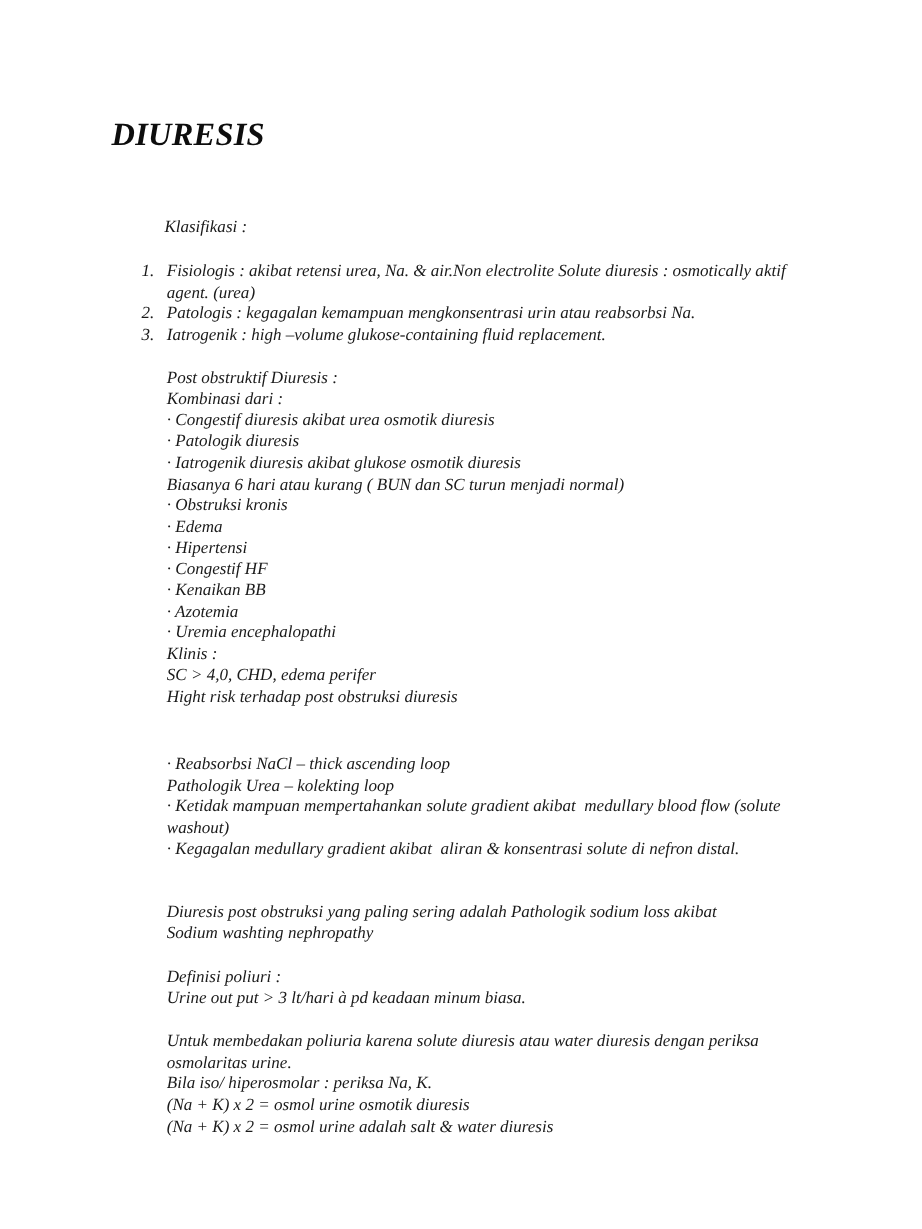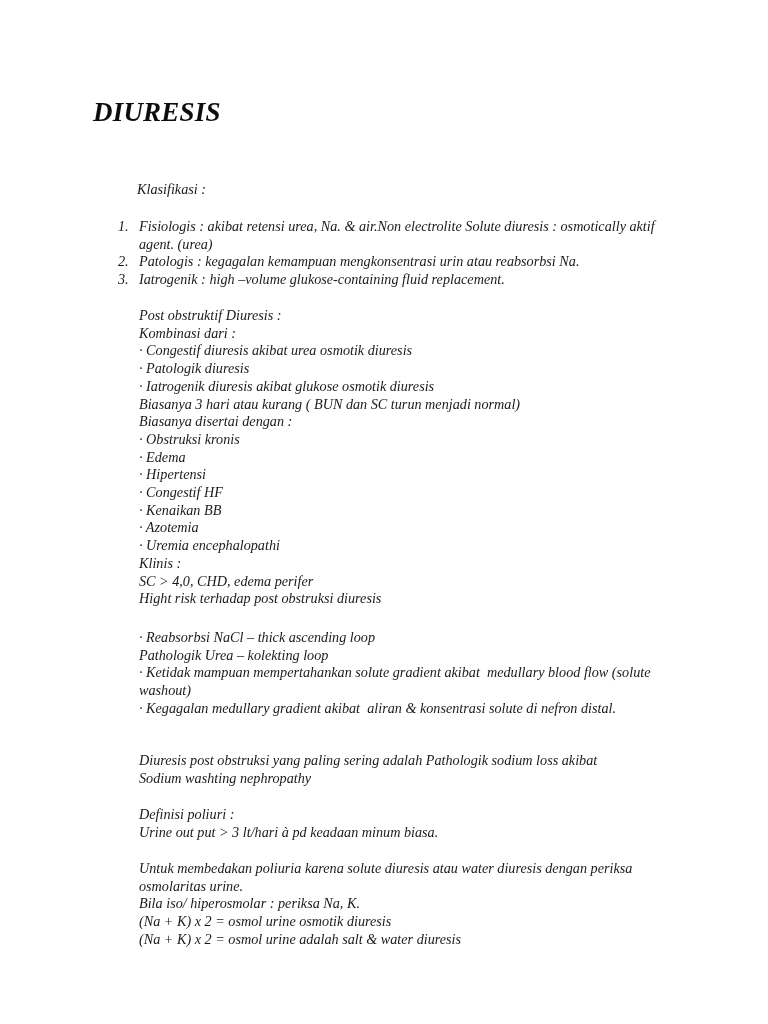--- a/index.html
+++ b/index.html
@@ -98,22 +98,21 @@
       <span class="txt">Iatrogenik : high –volume glukose-containing fluid replacement.</span>
     </li>
   </ol>
 
   <div class="section" style="top:307px;">
     <span class="line">Post obstruktif Diuresis :</span>
     <span class="line">Kombinasi dari :</span>
     <span class="line bullet">Congestif diuresis akibat urea osmotik diuresis</span>
     <span class="line bullet">Patologik diuresis</span>
     <span class="line bullet">Iatrogenik diuresis akibat glukose osmotik diuresis</span>
-    <span class="line">Biasanya 3 hari atau kurang ( BUN dan SC turun menjadi normal)</span>
-    <span class="line">Biasanya disertai dengan :</span>
+    <span class="line">Biasanya 6 hari atau kurang ( BUN dan SC turun menjadi normal)</span>
     <span class="line bullet">Obstruksi kronis</span>
     <span class="line bullet">Edema</span>
     <span class="line bullet">Hipertensi</span>
     <span class="line bullet">Congestif HF</span>
     <span class="line bullet">Kenaikan BB</span>
     <span class="line bullet">Azotemia</span>
     <span class="line bullet">Uremia encephalopathi</span>
     <span class="line">Klinis :</span>
     <span class="line">SC &gt; 4,0, CHD, edema perifer</span>
     <span class="line">Hight risk terhadap post obstruksi diuresis</span>

